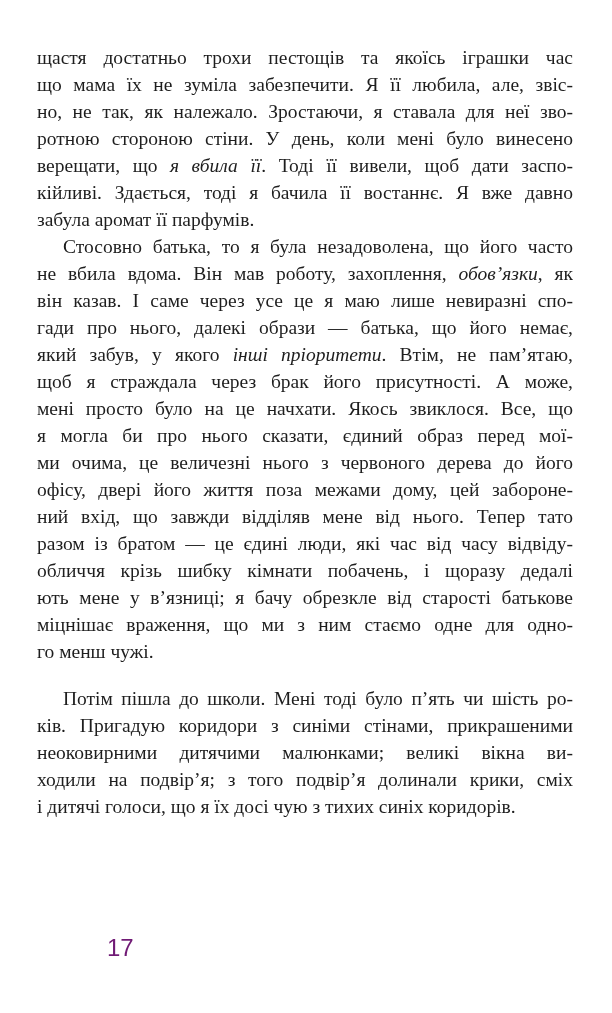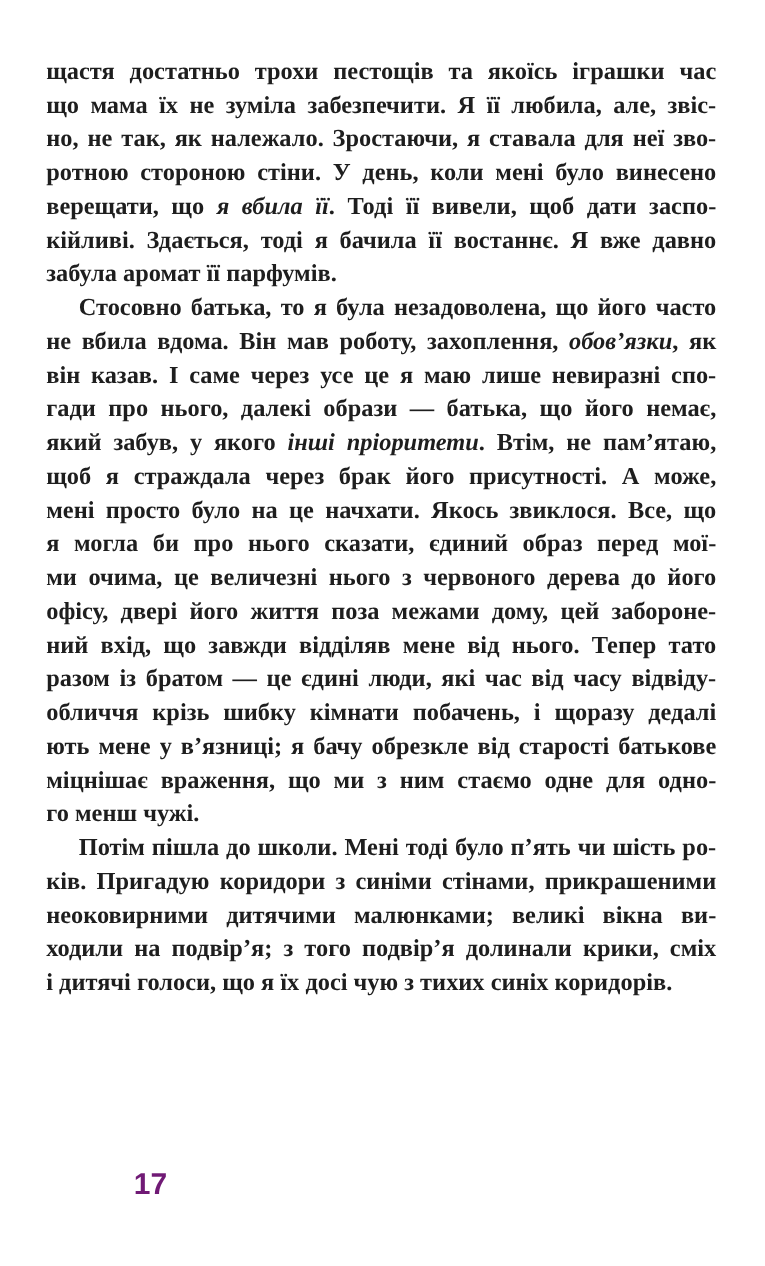--- a/index.html
+++ b/index.html
@@ -7,33 +7,32 @@
     padding: 0;
     background: #ffffff;
   }
   .book-page {
     position: relative;
     width: 612px;
     height: 1013px;
     background: #ffffff;
     overflow: hidden;
     font-family: "Liberation Serif", "DejaVu Serif", serif;
-    font-weight: bold;
   }
   .text-block {
     position: absolute;
     left: 37px;
     top: 44px;
     width: 536px;
     color: #1e1e1e;
     font-size: 19.5px;
     line-height: 27px;
   }
   .para { margin: 0; padding: 0; }
-  .para.gap { }
+  .para.gap { margin-top: 20px; }
   .line {
     text-align: justify;
     text-align-last: justify;
     white-space: normal;
   }
   .line.last {
     text-align-last: left;
   }
   .line.indent {
     text-indent: 26px;

